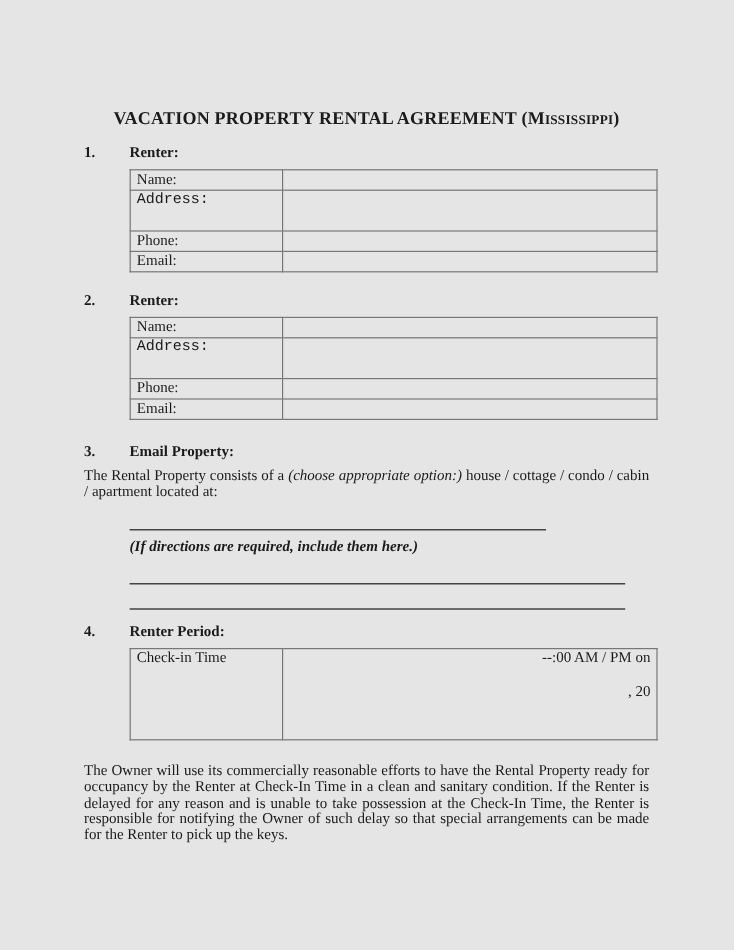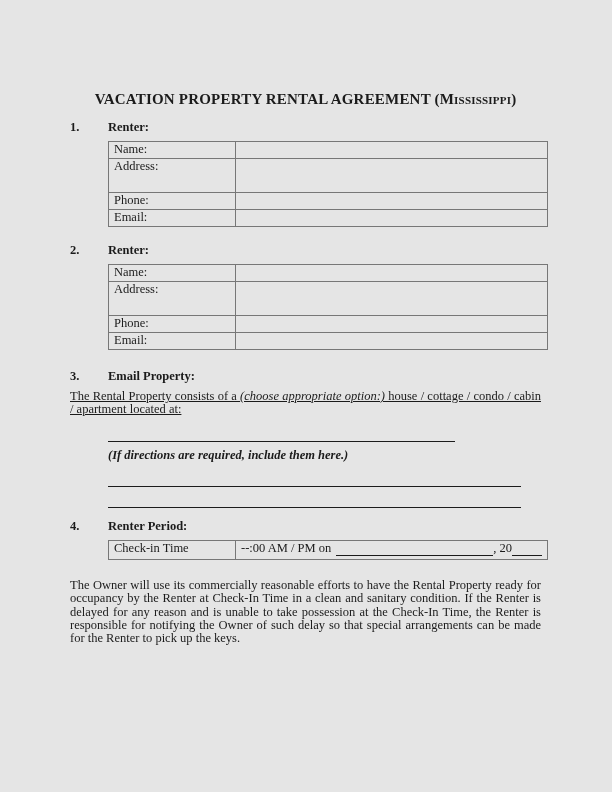--- a/index.html
+++ b/index.html
@@ -47,21 +47,21 @@
   }
   table.form-table td {
     border: 1px solid #777777;
     padding: 0px 5px 1px 5px;
     vertical-align: top;
     font-size: 12.5px;
     line-height: 15px;
   }
   td.label-col { width: 116px; }
   .row-name td, .row-phone td, .row-email td { height: 15px; }
-  .row-address td { height: 32px; }
+  .row-address td { height: 32px; font-family: Liberation Mono, monospace; }
   .period-table td { height: 17px; }
   .para {
     text-align: justify;
     line-height: 13.4px;
     margin: 0;
   }
   .blank-row {
     margin-left: 38px;
     line-height: 13px;
     height: 13px;
@@ -78,39 +78,40 @@
   .italic { font-style: italic; }
   .city-suffix { margin-left: 4px; }
   .note-row {
     margin-left: 38px;
     line-height: 13px;
     font-weight: bold;
   }
   .period-value {
     display: flex;
     align-items: flex-end;
+    flex-direction: column;
   }
   .period-prefix { white-space: nowrap; }
   .blank-date {
     flex: 1 1 auto;
     border-bottom: 1.2px solid #1c1c1c;
     height: 12px;
     margin-left: 5px;
   }
   .year-prefix { white-space: nowrap; text-align: right; }
   .blank-year {
     flex: 0 0 30px;
     border-bottom: 1.2px solid #1c1c1c;
     height: 12px;
   }
   .sec-owner   { margin-top: 0; }
   .sec-renter  { margin-top: 17px; }
   .sec-prop    { margin-top: 20px; }
   .sec-period  { margin-top: 12px; }
-  .intro-para  { margin-top: 0; text-decoration: underline; }
+  .intro-para  { margin-top: 0; }
   .addr-blank  { margin-top: 12px; }
   .city-blank  { margin-top: 9px; }
   .dir-note    { margin-top: 7px; }
   .dir-blank-1 { margin-top: 12px; }
   .dir-blank-2 { margin-top: 8px; }
   .period-tbl  { margin-top: 0; }
   .closing     { margin-top: 19px; }
 </style>
 </head>
 <body>

